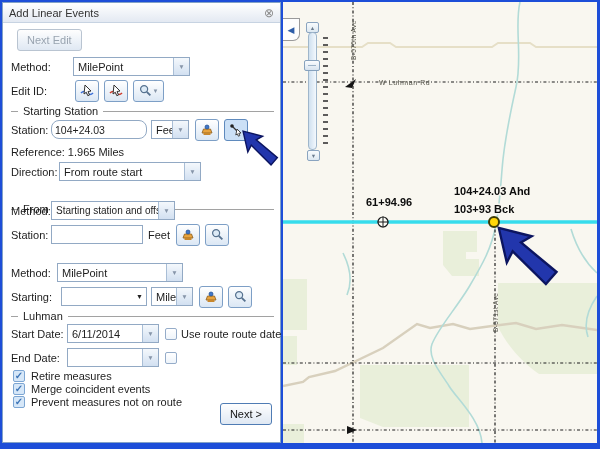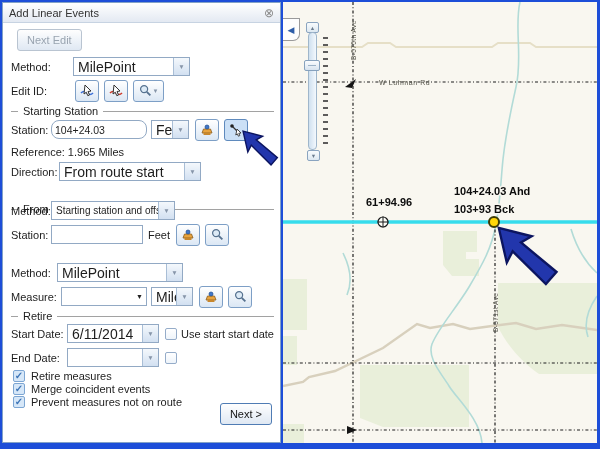--- a/index.html
+++ b/index.html
@@ -15,21 +15,21 @@
   .panel-title{flex:1;}
   .close-btn{color:#8a8a8a;font-size:12px;line-height:1;cursor:default;}
 
   .row{position:absolute;left:8px;display:flex;align-items:center;font-size:11px;
        color:#1d1d1d;height:21px;white-space:nowrap;}
   .lbl{display:inline-block;}
   .input{height:19px;border:1px solid #92a9c4;box-sizing:border-box;
          font:10.5px "Liberation Sans",sans-serif;padding:0 3px;color:#1d1d1d;background:#fff;}
   .dd{display:inline-flex;align-items:stretch;height:19px;border:1px solid #92a9c4;
       background:#fff;box-sizing:border-box;}
-  .dd-txt{flex:1;font-size:14px;display:flex;align-items:center;padding:0 4px;
+  .dd-txt{flex:1;font-size:11px;display:flex;align-items:center;padding:0 4px;
           overflow:hidden;white-space:nowrap;color:#1d1d1d;}
   .dd-btn{width:15px;background:linear-gradient(#f4f8fc,#d2e0f1);border-left:1px solid #a9bed6;
           display:flex;align-items:center;justify-content:center;color:#8695a9;font-size:6.5px;}
   .combo-arrow{font-size:7px;color:#222;margin:0 3px;align-self:center;}
   .ibtn{height:22px;width:24px;border:1px solid #7d9fc6;border-radius:3px;
         background:linear-gradient(#ffffff,#dbe7f4);display:inline-flex;align-items:center;
         justify-content:center;box-sizing:border-box;}
   .ibtn.wide{width:31px;gap:1px;}
   .ibtn.pressed{background:#cbe0f6;border-color:#5f8abd;}
   .btn{height:22px;border:1px solid #4f7cb4;border-radius:3px;
@@ -202,21 +202,21 @@
       <span class="lbl" style="width:42px">Method:</span>
       <span class="dd gap4" style="width:126px">
         <span class="dd-txt">MilePoint</span>
         <span class="dd-btn">
             <span>▼</span>
           </span>
       </span>
     </div>
 
     <div class="row" style="top:283px">
-      <span class="lbl" style="width:46px">Measure:</span>
+      <span class="lbl" style="width:46px">Starting:</span>
       <span class="dd gap4" style="width:86px;border-color:#92a9c4">
         <span class="dd-txt"></span>
         <span class="combo-arrow">▼</span>
       </span>
       <span class="dd gap4" style="width:42px">
         <span class="dd-txt">Miles</span>
         <span class="dd-btn">
             <span>▼</span>
           </span>
       </span>
@@ -229,33 +229,33 @@
       </span>
       <span class="ibtn gap5">
         <svg width="13" height="13" viewBox="0 0 14 14">
           <circle cx="5.5" cy="5.5" r="3.8" fill="#dceaf6" stroke="#55718f" stroke-width="1.3"></circle>
           <line x1="8.4" y1="8.4" x2="12.2" y2="12.2" stroke="#55718f" stroke-width="2"></line>
         </svg>
       </span>
     </div>
 
     <div class="sect" style="top:307px">
-      <span>Retire</span>
+      <span>Luhman</span>
     </div>
 
     <div class="row" style="top:320px">
       <span class="lbl" style="width:52px">Start Date:</span>
       <span class="dd gap4" style="width:92px">
         <span class="dd-txt">6/11/2014</span>
         <span class="dd-btn">
             <span>▼</span>
           </span>
       </span>
       <span class="cb gap6"></span>
-      <span class="lbl gap4">Use start start date</span>
+      <span class="lbl gap4">Use route route date</span>
     </div>
 
     <div class="row" style="top:344px">
       <span class="lbl" style="width:52px">End Date:</span>
       <span class="dd gap4" style="width:92px">
         <span class="dd-txt"></span>
         <span class="dd-btn">
             <span>▼</span>
           </span>
       </span>

